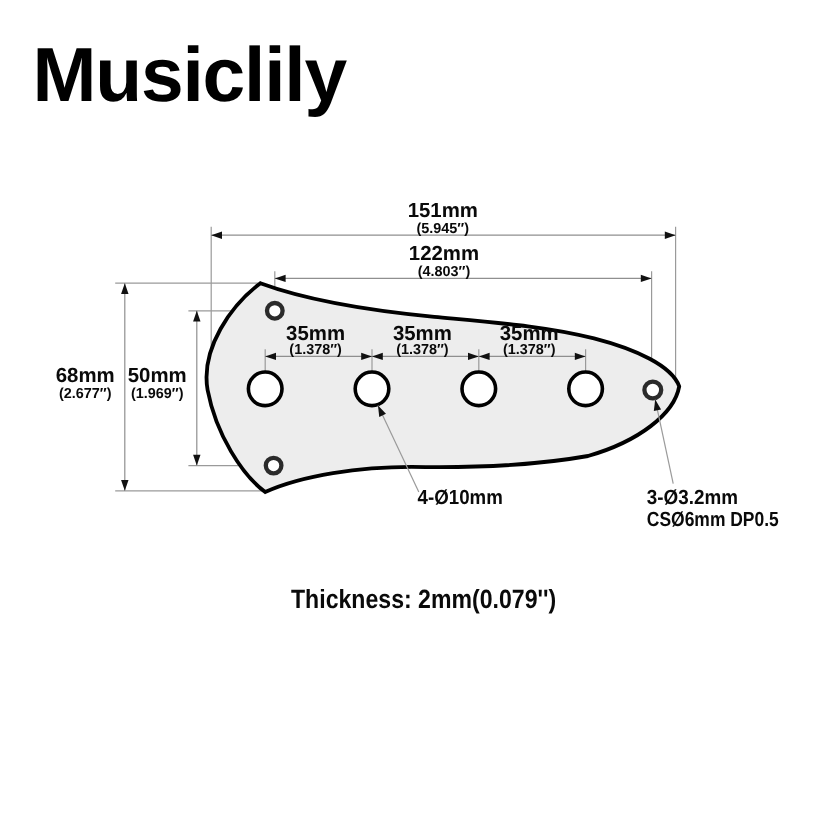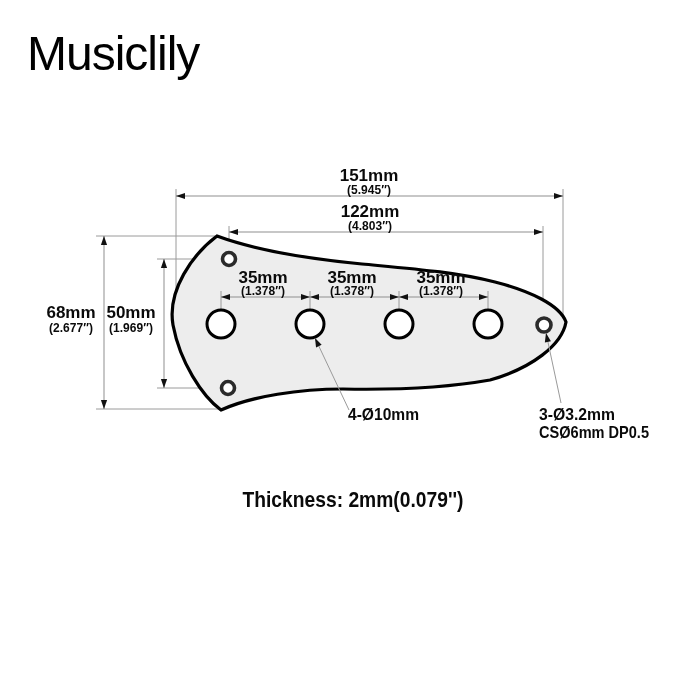--- a/index.html
+++ b/index.html
@@ -2,21 +2,21 @@
 <html><head>
 <meta charset="utf-8">
 <style>
   html,body{margin:0;padding:0;background:#fff;}
   .stage{
     position:relative;width:700px;height:700px;background:#ffffff;overflow:hidden;
     font-family:"Liberation Sans", sans-serif;
   }
   .logo{
     position:absolute;left:27px;top:30px;
-    font-size:48px;font-weight:400;line-height:1;color:#000;
+    font-size:64px;font-weight:700;line-height:1;color:#000;
     letter-spacing:-1px;white-space:nowrap;text-align:center;
   }
   svg{position:absolute;left:0;top:0;}
   .dim-line{stroke:#8f8f8f;stroke-width:1;fill:none;}
   .ext-line{stroke:#9a9a9a;stroke-width:1;fill:none;}
   .plate{fill:#ededed;stroke:#000;stroke-width:3.2;stroke-linejoin:miter;}
   .bighole{fill:#fff;stroke:#000;stroke-width:3;}
   .screwhole{fill:#fff;stroke:#2b2b2b;stroke-width:3.6;}
   text{fill:#0a0a0a;font-family:"Liberation Sans", sans-serif;font-weight:bold;}
   .t-mm{font-size:17px;text-anchor:middle;}

